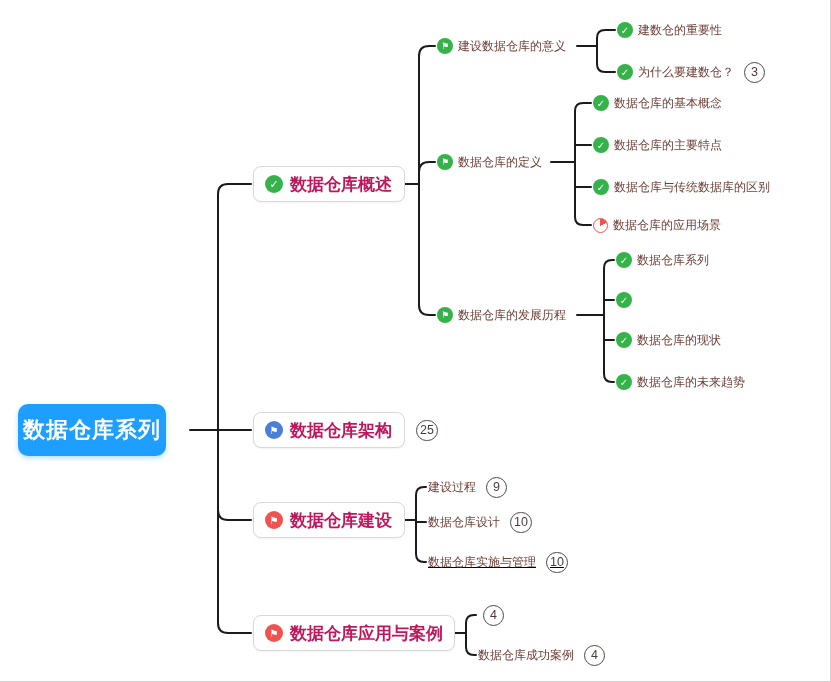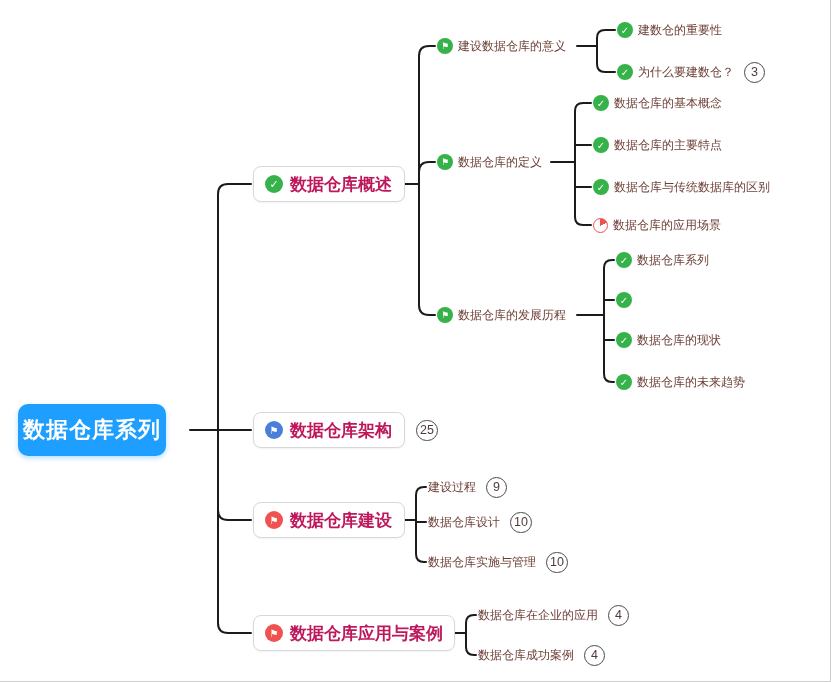--- a/index.html
+++ b/index.html
@@ -189,31 +189,30 @@
     <span class="topic-label">数据仓库建设</span>
   </div>
   <div class="node sub" style="left:428px; top:476px;">
     <span class="sub-label">建设过程</span>
     <span class="badge">9</span>
   </div>
   <div class="node sub" style="left:428px; top:511px;">
     <span class="sub-label">数据仓库设计</span>
     <span class="badge">10</span>
   </div>
-  <div class="node sub" style="left:428px; top:551px;">
+  <div class="node sub" style="left:428px; top:551px;text-decoration:underline;">
     <span class="sub-label">数据仓库实施与管理</span>
     <span class="badge">10</span>
   </div>
 
   <div class="node topic" style="left:253px; top:615px; width:202px;">
     <span class="icon flag flag-red lg">⚑</span>
     <span class="topic-label">数据仓库应用与案例</span>
   </div>
   <div class="node sub" style="left:478px; top:604px;">
-    <span class="sub-label">数据仓库在企业的应用</span>
     <span class="badge">4</span>
   </div>
   <div class="node sub" style="left:478px; top:644px;text-align:right;">
     <span class="sub-label">数据仓库成功案例</span>
     <span class="badge">4</span>
   </div>
 
 </div>
 
 </body></html>

